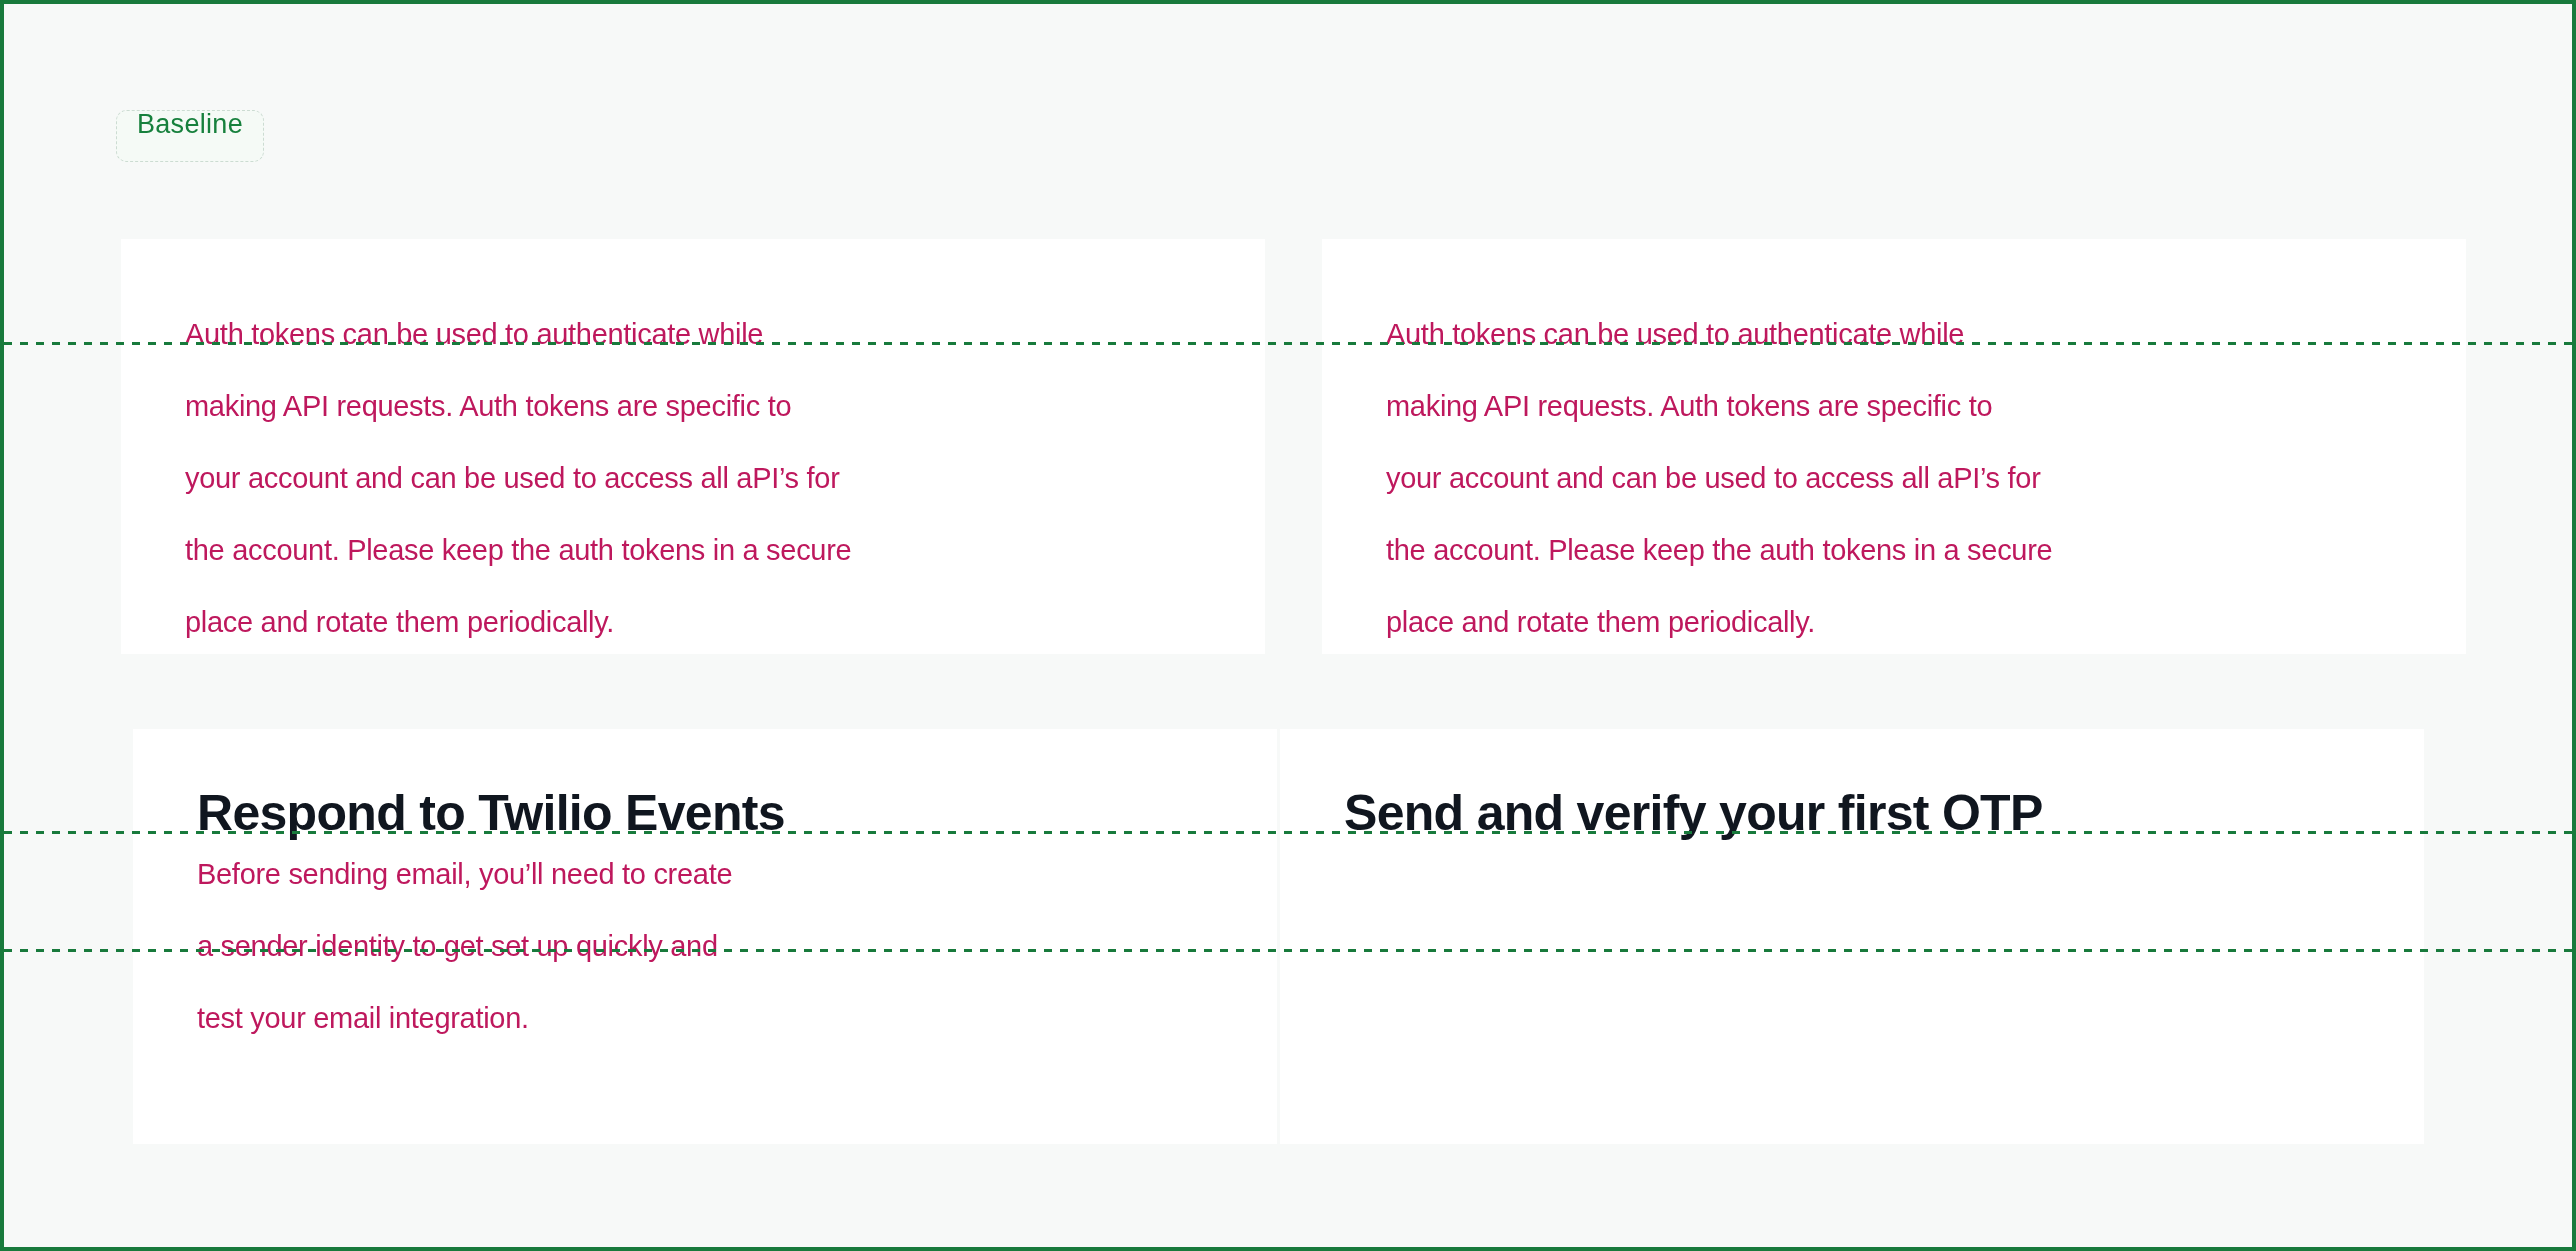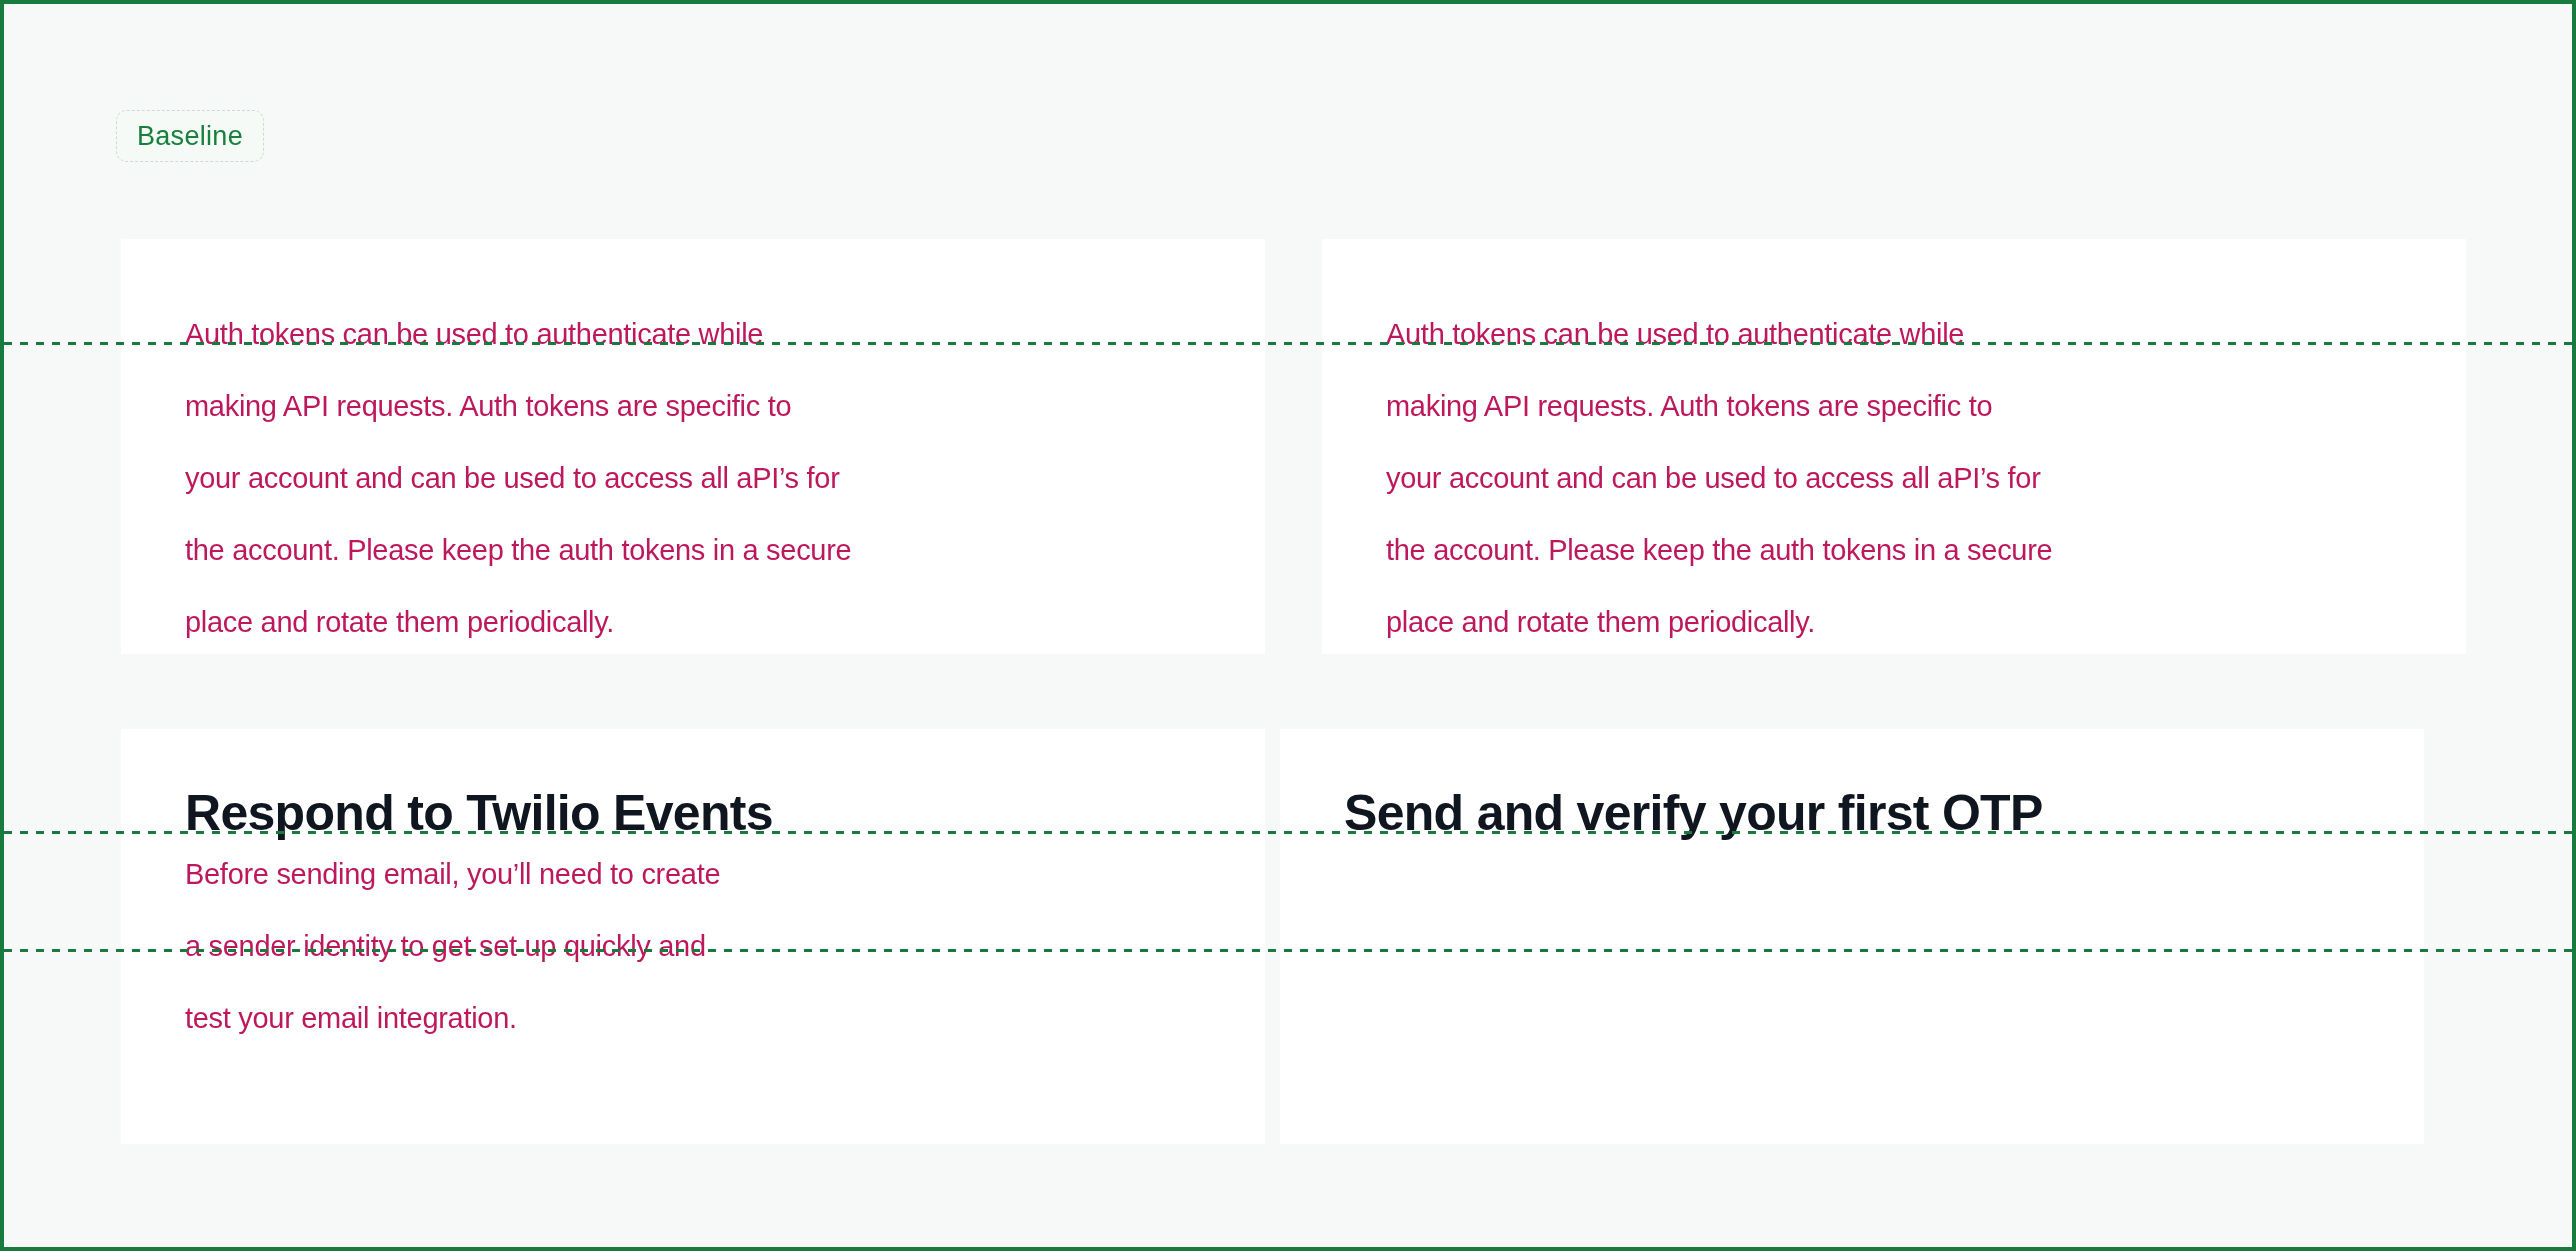--- a/index.html
+++ b/index.html
@@ -21,21 +21,20 @@
   }
   
   .badge {
     position: absolute;
     left: 112px;
     top: 106px;
     box-sizing: border-box;
     height: 52px;
     padding: 0 20px;
     display: inline-flex;
-    align-items: center;
     background: #f5faf6;
     border: 1.3px dashed #ccdcd2;
     border-radius: 10.7px;
     z-index: 4;
   }
   .badge-label {
     font-size: 27px;
     line-height: 27px;
     font-weight: 400;
     color: #17803d;
@@ -44,21 +43,21 @@
   
   .card {
     position: absolute;
     box-sizing: border-box;
     background: #ffffff;
     padding: 59px 64px;
     z-index: 1;
   }
   .card-tl { left: 117px;  top: 235px;  width: 1144px; height: 415px; }
   .card-tr { left: 1318px; top: 235px;  width: 1144px; height: 415px; }
-  .card-bl { left: 117px;  top: 725px; width: 1144px; height: 415px; }
+  .card-bl { left: 129px;  top: 725px; width: 1144px; height: 415px; }
   .card-br { left: 1276px; top: 725px; width: 1144px; height: 415px; }
 
   .card h2 {
     position: relative;
     z-index: 3;
     margin: 0;
     font-size: 50px;
     line-height: 50px;
     font-weight: 700;
     color: #10161f;

